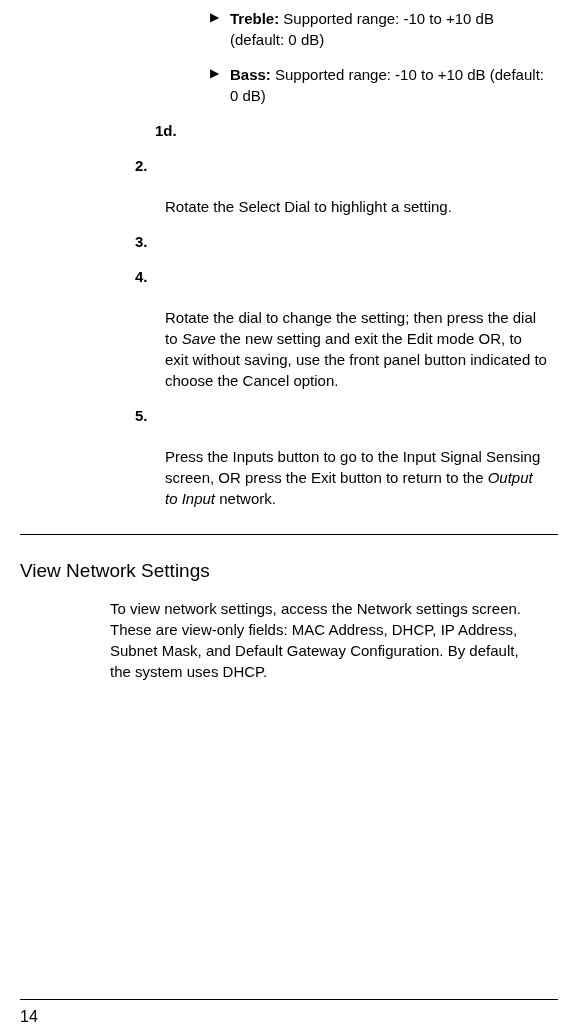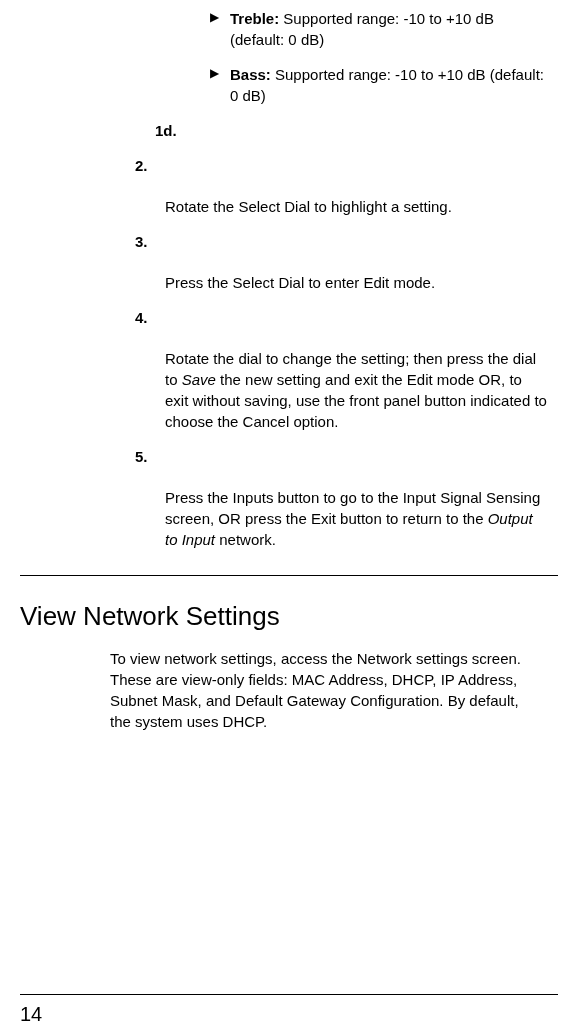--- a/index.html
+++ b/index.html
@@ -71,21 +71,21 @@
     .italic {
       font-style: italic;
     }
     .divider {
       border: none;
       border-top: 1px solid #000;
       margin: 25px 0 25px 0;
       width: 100%;
     }
     .section-heading {
-      font-size: 26px;
+      font-size: 19px;
       font-weight: normal;
       margin-bottom: 16px;
       margin-left: 0;
     }
     .section-body {
       margin-left: 90px;
       line-height: 1.4;
       padding-right: 15px;
       margin-top: 10px;
     }
@@ -95,21 +95,21 @@
       left: 0;
       right: 0;
       padding: 0 20px;
     }
     .footer-line {
       border: none;
       border-top: 1px solid #000;
       margin-bottom: 8px;
     }
     .page-number {
-      font-size: 20px;
+      font-size: 16px;
     }
   </style>
 </head>
 <body>
 
 <div class="content">
 
   <div class="bullet-item">
     <span class="bullet-marker">▶</span>
     <span class="bullet-text">
@@ -129,21 +129,20 @@
     <span class="sub-step-num">1d.</span>
   </div>
 
   <div class="step">
     <span class="step-num">2.</span>
     <span class="step-text">Rotate the Select Dial to highlight a setting.</span>
   </div>
 
   <div class="step">
     <span class="step-num">3.</span>
-    <span class="step-text">Press the Select Dial to enter Edit mode.</span>
   </div>
 
   <div class="step">
     <span class="step-num">4.</span>
     <span class="step-text">
       <span>Rotate the dial to change the setting; then press the dial to </span><span class="italic">Save</span><span> the new setting and exit the Edit mode OR, to exit without saving, use the front panel button indicated to choose the Cancel option.</span>
     </span>
   </div>
 
   <div class="step">

